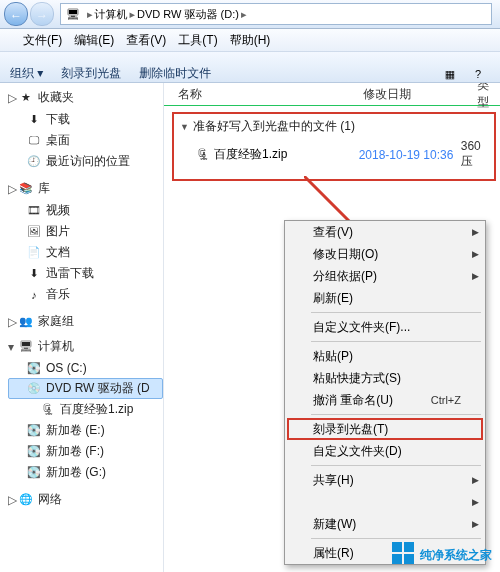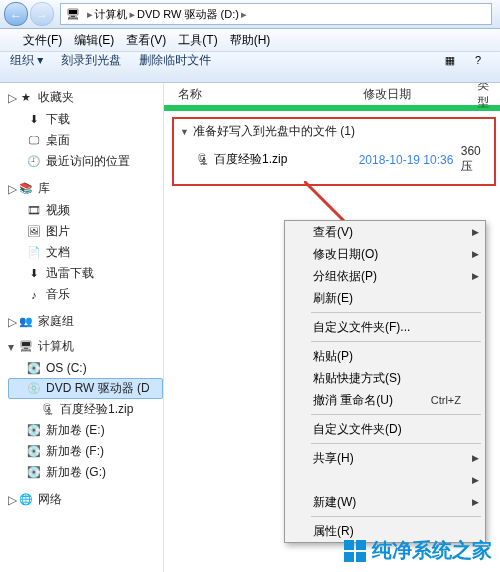--- a/index.html
+++ b/index.html
@@ -4,53 +4,53 @@
 <style>
 html,body{margin:0;padding:0;width:500px;height:572px;font-family:"Microsoft YaHei","Segoe UI",sans-serif;font-size:12px;background:#fff;overflow:hidden;color:#000}
 .window{width:500px;height:572px;display:flex;flex-direction:column;position:relative}
 .titlebar{height:28px;background:linear-gradient(#f7faff,#d8e6f7);display:flex;align-items:center;padding:0 4px;border-bottom:1px solid #a5b9d1}
 .nav-btn{width:22px;height:22px;border-radius:11px;background:linear-gradient(#cfe3fa,#7fb4ea);border:1px solid #5f8bc0;margin-right:2px;display:flex;align-items:center;justify-content:center;color:#fff;font-size:12px;font-weight:bold}
 .nav-btn.disabled{opacity:.4}
 .addr{flex:1;height:20px;background:#fff;border:1px solid #9fb8d4;margin:0 4px;display:flex;align-items:center;padding:0 4px;font-size:11px}
 .addr .sep{margin:0 2px;color:#666}
 .menubar{height:22px;background:linear-gradient(#fafcff,#e9f0fa);display:flex;align-items:center;padding:0 23px;border-bottom:1px solid #cfdbeb;font-size:12px}
 .menubar span{margin-right:12px}
-.toolbar{height:30px;background:linear-gradient(#f3f8ff,#dbe8f7);display:flex;align-items:flex-start;padding:0 10px;border-bottom:1px solid #b7c9df;font-size:12px}
+.toolbar{height:30px;background:linear-gradient(#f3f8ff,#dbe8f7);display:flex;align-items:flex-end;padding:0 10px;border-bottom:1px solid #b7c9df;font-size:12px}
 .tool-item{margin-right:18px;color:#1b3a63}
 .tool-sep-right{margin-left:auto;display:flex;gap:8px}
 .body{flex:1;display:flex;overflow:hidden}
 .sidebar{width:155px;background:#fff;border-right:1px solid #e0e6ee;overflow:hidden;padding:6px 0 0 8px}
 .side-group{margin-bottom:8px}
 .side-title{display:flex;align-items:center;font-size:12px;color:#2a2a2a;margin-bottom:3px}
 .side-title .chev{width:10px;color:#555}
 .side-item{display:flex;align-items:center;padding:2px 0 2px 18px;font-size:12px;color:#222;white-space:nowrap}
 .side-item.sel{background:#cde6ff;border:1px solid #7fb4ea;border-radius:2px;padding:1px 0 1px 17px}
 .side-item.sub{padding-left:32px}
 .icon{width:16px;height:16px;margin-right:4px;display:inline-flex;align-items:center;justify-content:center;font-size:11px}
 .content{flex:1;display:flex;flex-direction:column;overflow:hidden}
-.cols{height:22px;border-bottom:6px solid #22c55e;display:flex;align-items:center;font-size:12px;color:#333;padding-left:14px}
+.cols{height:22px;border-bottom:1px solid #22c55e;display:flex;align-items:center;font-size:12px;color:#333;padding-left:14px}
 .cols .c1{width:195px}
 .cols .c2{width:120px}
 .files{flex:1;padding:6px 8px;position:relative}
 .group-box{border:2px solid #d23a2d;padding:4px 6px 8px 6px;width:308px}
 .group-hdr{display:flex;align-items:center;font-size:12px;color:#222;margin-bottom:3px}
 .group-hdr .tri{color:#555;margin-right:4px;font-size:9px}
 .file-row{display:flex;align-items:center;font-size:12px;padding:1px 0 1px 16px}
 .file-row .icon{width:16px}
 .file-row .name{width:170px}
 .file-row .date{width:120px;color:#3b82f6}
 .file-row .type{color:#333}
 .arrow{position:absolute;left:140px;top:70px;pointer-events:none}
 .context{position:absolute;right:14px;top:220px;width:200px;background:#f2f2f2;border:1px solid #9a9a9a;box-shadow:2px 3px 6px rgba(0,0,0,.3);font-size:12px}
 .ctx-item{height:22px;display:flex;align-items:center;padding:0 22px 0 28px;position:relative;white-space:nowrap}
 .ctx-item .arrow-r{position:absolute;right:6px;font-size:9px;color:#444}
 .ctx-item .sc{position:absolute;right:24px;color:#333;font-size:11px}
 .ctx-sep{height:1px;background:#c8c8c8;margin:3px 4px 3px 26px}
 .ctx-hi{position:absolute;left:2px;right:2px;height:22px;border:2px solid #d23a2d;box-sizing:border-box;pointer-events:none}
-.watermark{position:absolute;right:8px;bottom:8px;display:flex;align-items:center;font-size:20px;color:#1090d8;font-weight:bold}
+.watermark{position:absolute;right:8px;bottom:8px;display:flex;align-items:flex-end;font-size:12px;color:#1090d8;font-weight:bold}
 .wm-sq{display:grid;grid-template-columns:10px 10px;grid-template-rows:10px 10px;gap:2px;margin-right:6px}
 .wm-sq div{background:#1090d8}
 </style>
 </head>
 <body>
 
 <div class="window">
 
   <div class="titlebar">
     <div class="nav-btn">
@@ -236,20 +236,24 @@
         <span>粘贴(P)</span>
       </div>
       <div class="ctx-item">
         <span>粘贴快捷方式(S)</span>
       </div>
       <div class="ctx-item">
         <span>撤消 重命名(U)</span>
         <span class="sc">Ctrl+Z</span>
       </div>
       <div class="ctx-sep"></div>
+      <div class="ctx-item" style="position: relative;">
+        <span>刻录到光盘(T)</span>
+        <div class="ctx-hi"></div>
+      </div>
       <div class="ctx-item">
         <span>自定义文件夹(D)</span>
       </div>
       <div class="ctx-sep"></div>
       <div class="ctx-item">
         <span>共享(H)</span>
         <span class="arrow-r">▶</span>
       </div>
       <div class="ctx-item">
         <span class="arrow-r">▶</span>

